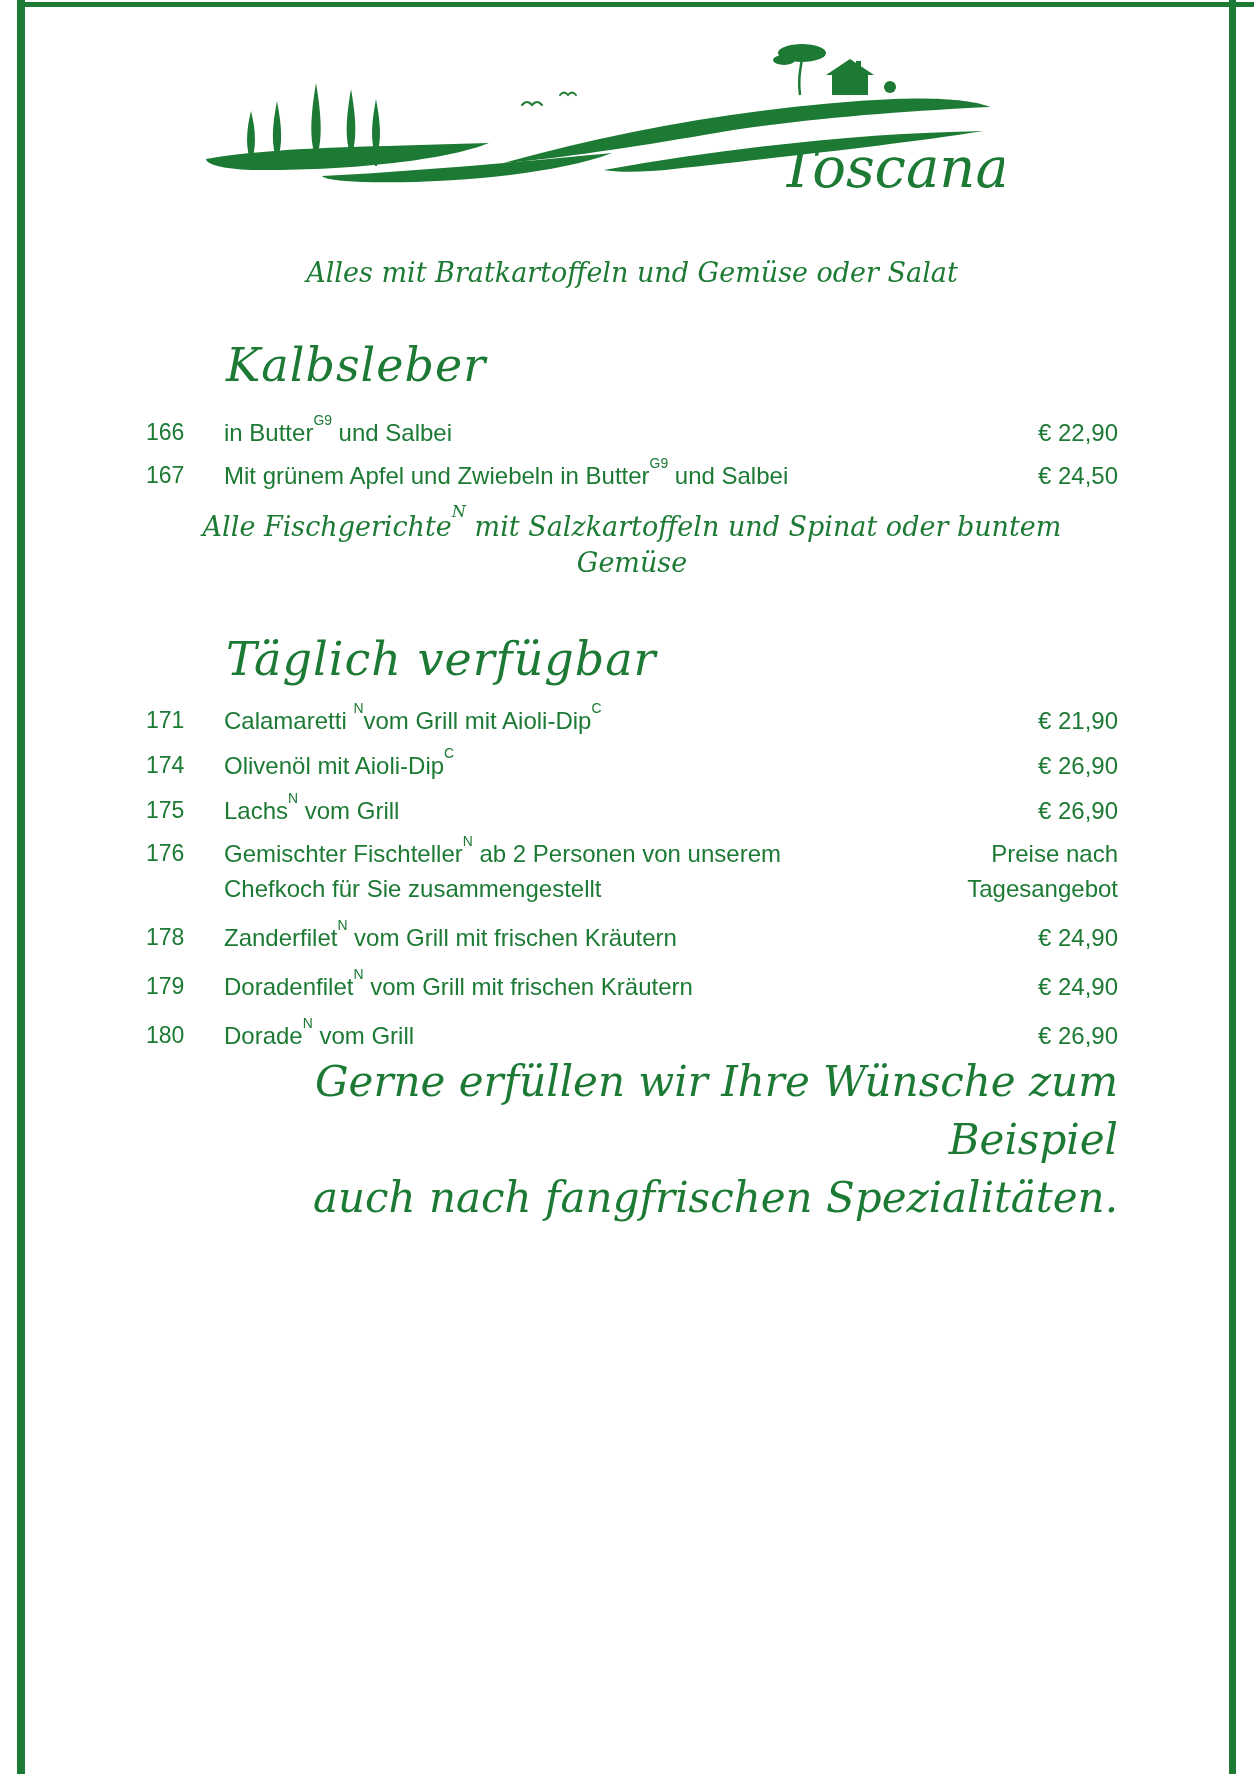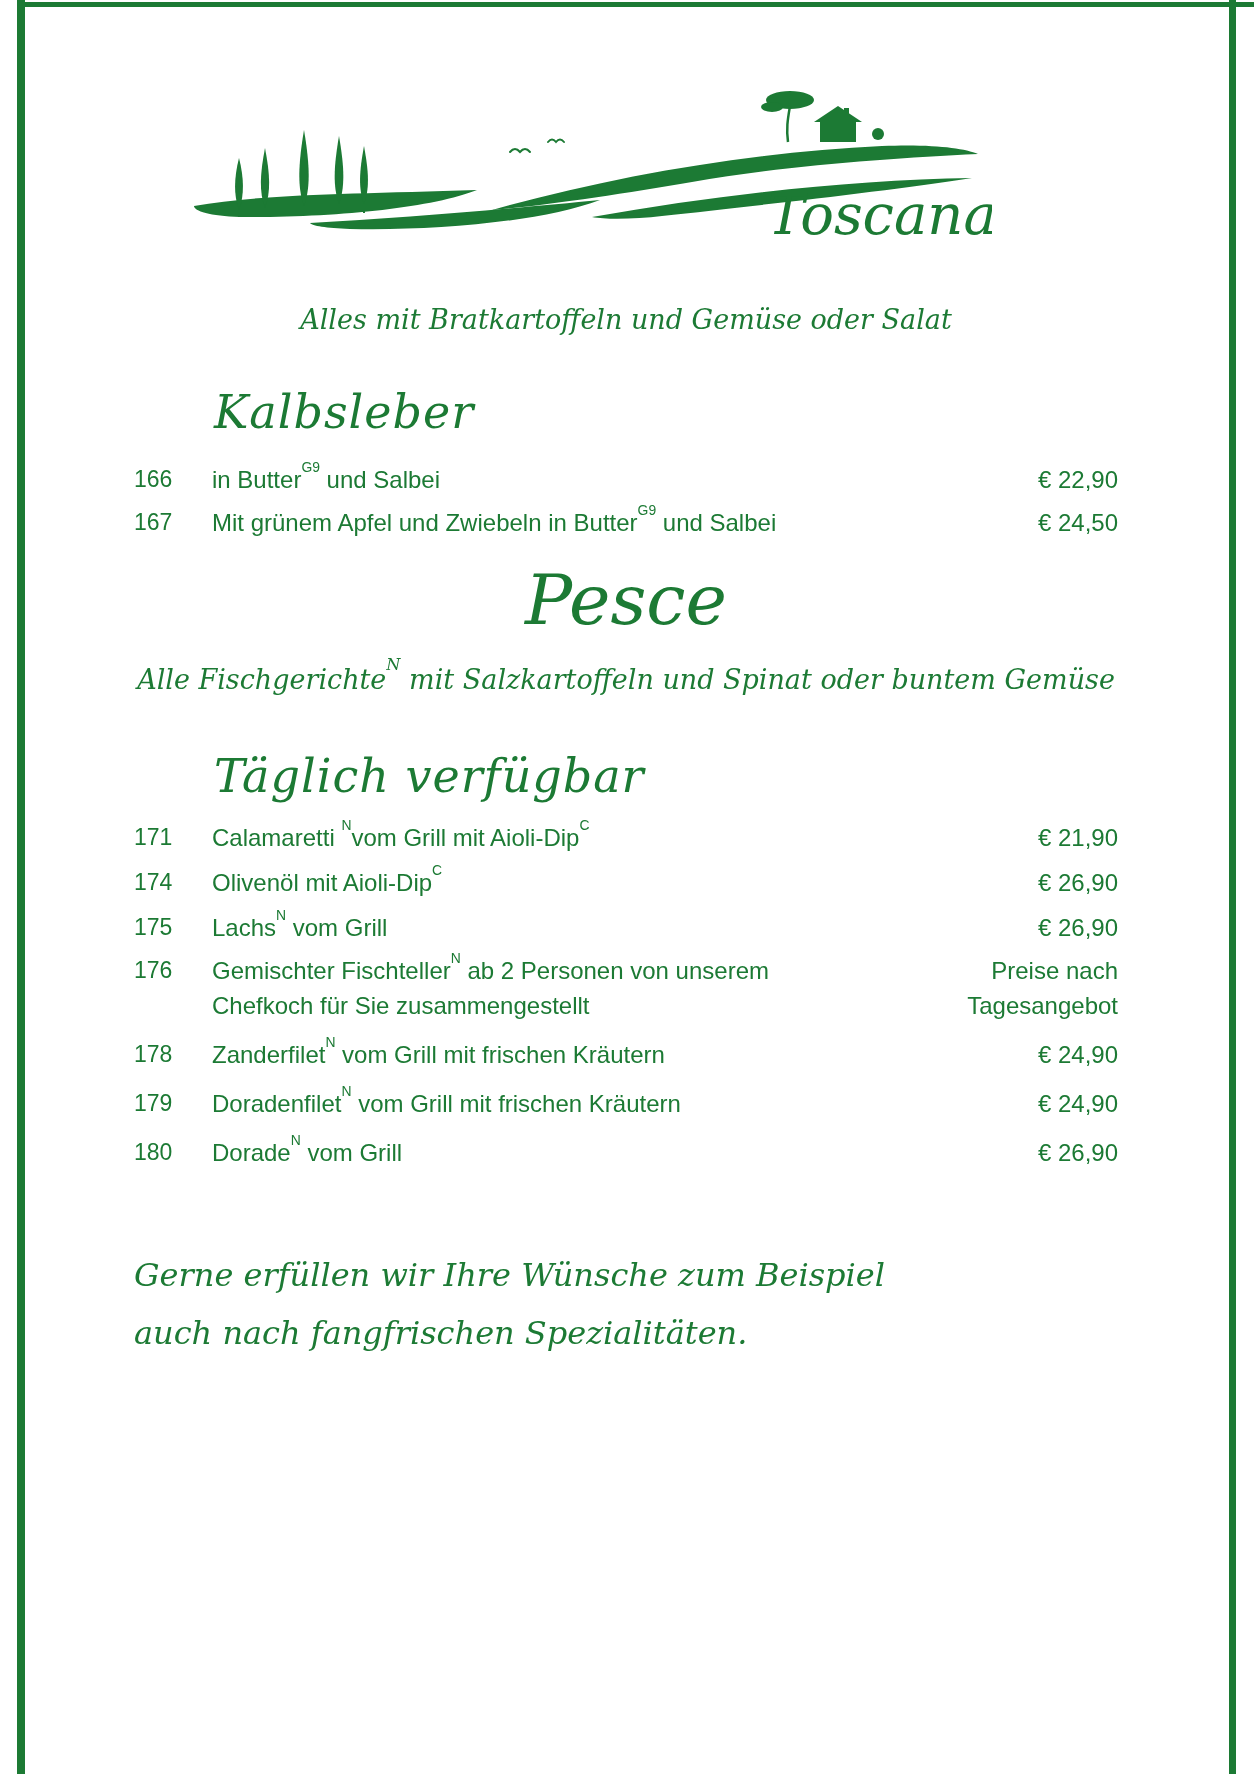--- a/index.html
+++ b/index.html
@@ -7,21 +7,21 @@
   html,body { background:#fff; }
   body {
     width:1254px; height:1774px; position:relative; overflow:hidden;
     font-family:"Liberation Sans", sans-serif; color:var(--green);
   }
   .frame { position:absolute; background:var(--green); }
   .frame-top   { left:17px; right:0; top:2px; height:5px; }
   .frame-left  { left:17px; top:0; width:8px; height:1774px; }
   .frame-right { right:18px; top:0; width:7px; height:1774px; }
 
-  .content { position:absolute; left:134px; right:136px; top:0; padding-top:90px; }
+  .content { position:absolute; left:146px; right:136px; top:0; padding-top:43px; }
 
   .logo { width:800px; height:170px; margin-left:58px; }
   .logo svg { display:block; }
   .wordmark {
     font-family:"DejaVu Serif", serif; font-style:italic;
     font-size:56px; fill:var(--green);
   }
 
   .serif-it { font-family:"DejaVu Serif", serif; font-style:italic; font-weight:normal; color:var(--green); }
 
@@ -41,21 +41,21 @@
   .row { display:flex; align-items:flex-start; font-size:24px; line-height:35px; }
   .num { width:78px; font-size:23px; flex:none; }
   .desc { flex:1; padding-right:10px; }
   .desc .line { display:block; }
   .price { width:190px; flex:none; text-align:right; white-space:nowrap; }
   .price .line { display:block; }
   sup { font-size:0.58em; position:relative; top:-0.5em; line-height:0; }
 
   .mt20{margin-top:20px}.mt8{margin-top:8px}.mt14{margin-top:14px}.mt10{margin-top:10px}
 
-  .footer-note { margin-top:76px; text-align:left; font-size:32px; line-height:58px; }
+  .footer-note { text-align:right; font-size:42px; line-height:58px; }
 </style>
 </head>
 <body>
 
 <div class="frame frame-top"></div>
 <div class="frame frame-left"></div>
 <div class="frame frame-right"></div>
 
 <div class="content">
 
@@ -105,21 +105,20 @@
     <span class="desc"><span>in Butter</span><sup>G9</sup><span> und Salbei</span></span>
     <span class="price">€ 22,90</span>
   </div>
 
   <div class="row mt8">
     <span class="num">167</span>
     <span class="desc"><span>Mit grünem Apfel und Zwiebeln in Butter</span><sup>G9</sup><span> und Salbei</span></span>
     <span class="price">€ 24,50</span>
   </div>
 
-  <h1 class="serif-it big-title pesce">Pesce</h1>
   <p class="serif-it subtitle pesce-sub"><span>Alle Fischgerichte</span><sup>N</sup><span> mit Salzkartoffeln und Spinat oder buntem Gemüse</span></p>
   <h2 class="serif-it group-title taeglich">Täglich verfügbar</h2>
 
   <div class="row mt14">
     <span class="num">171</span>
     <span class="desc"><span>Calamaretti </span><sup>N</sup><span>vom Grill mit Aioli-Dip</span><sup>C</sup></span>
     <span class="price">€ 21,90</span>
   </div>
 
   <div class="row mt10">

